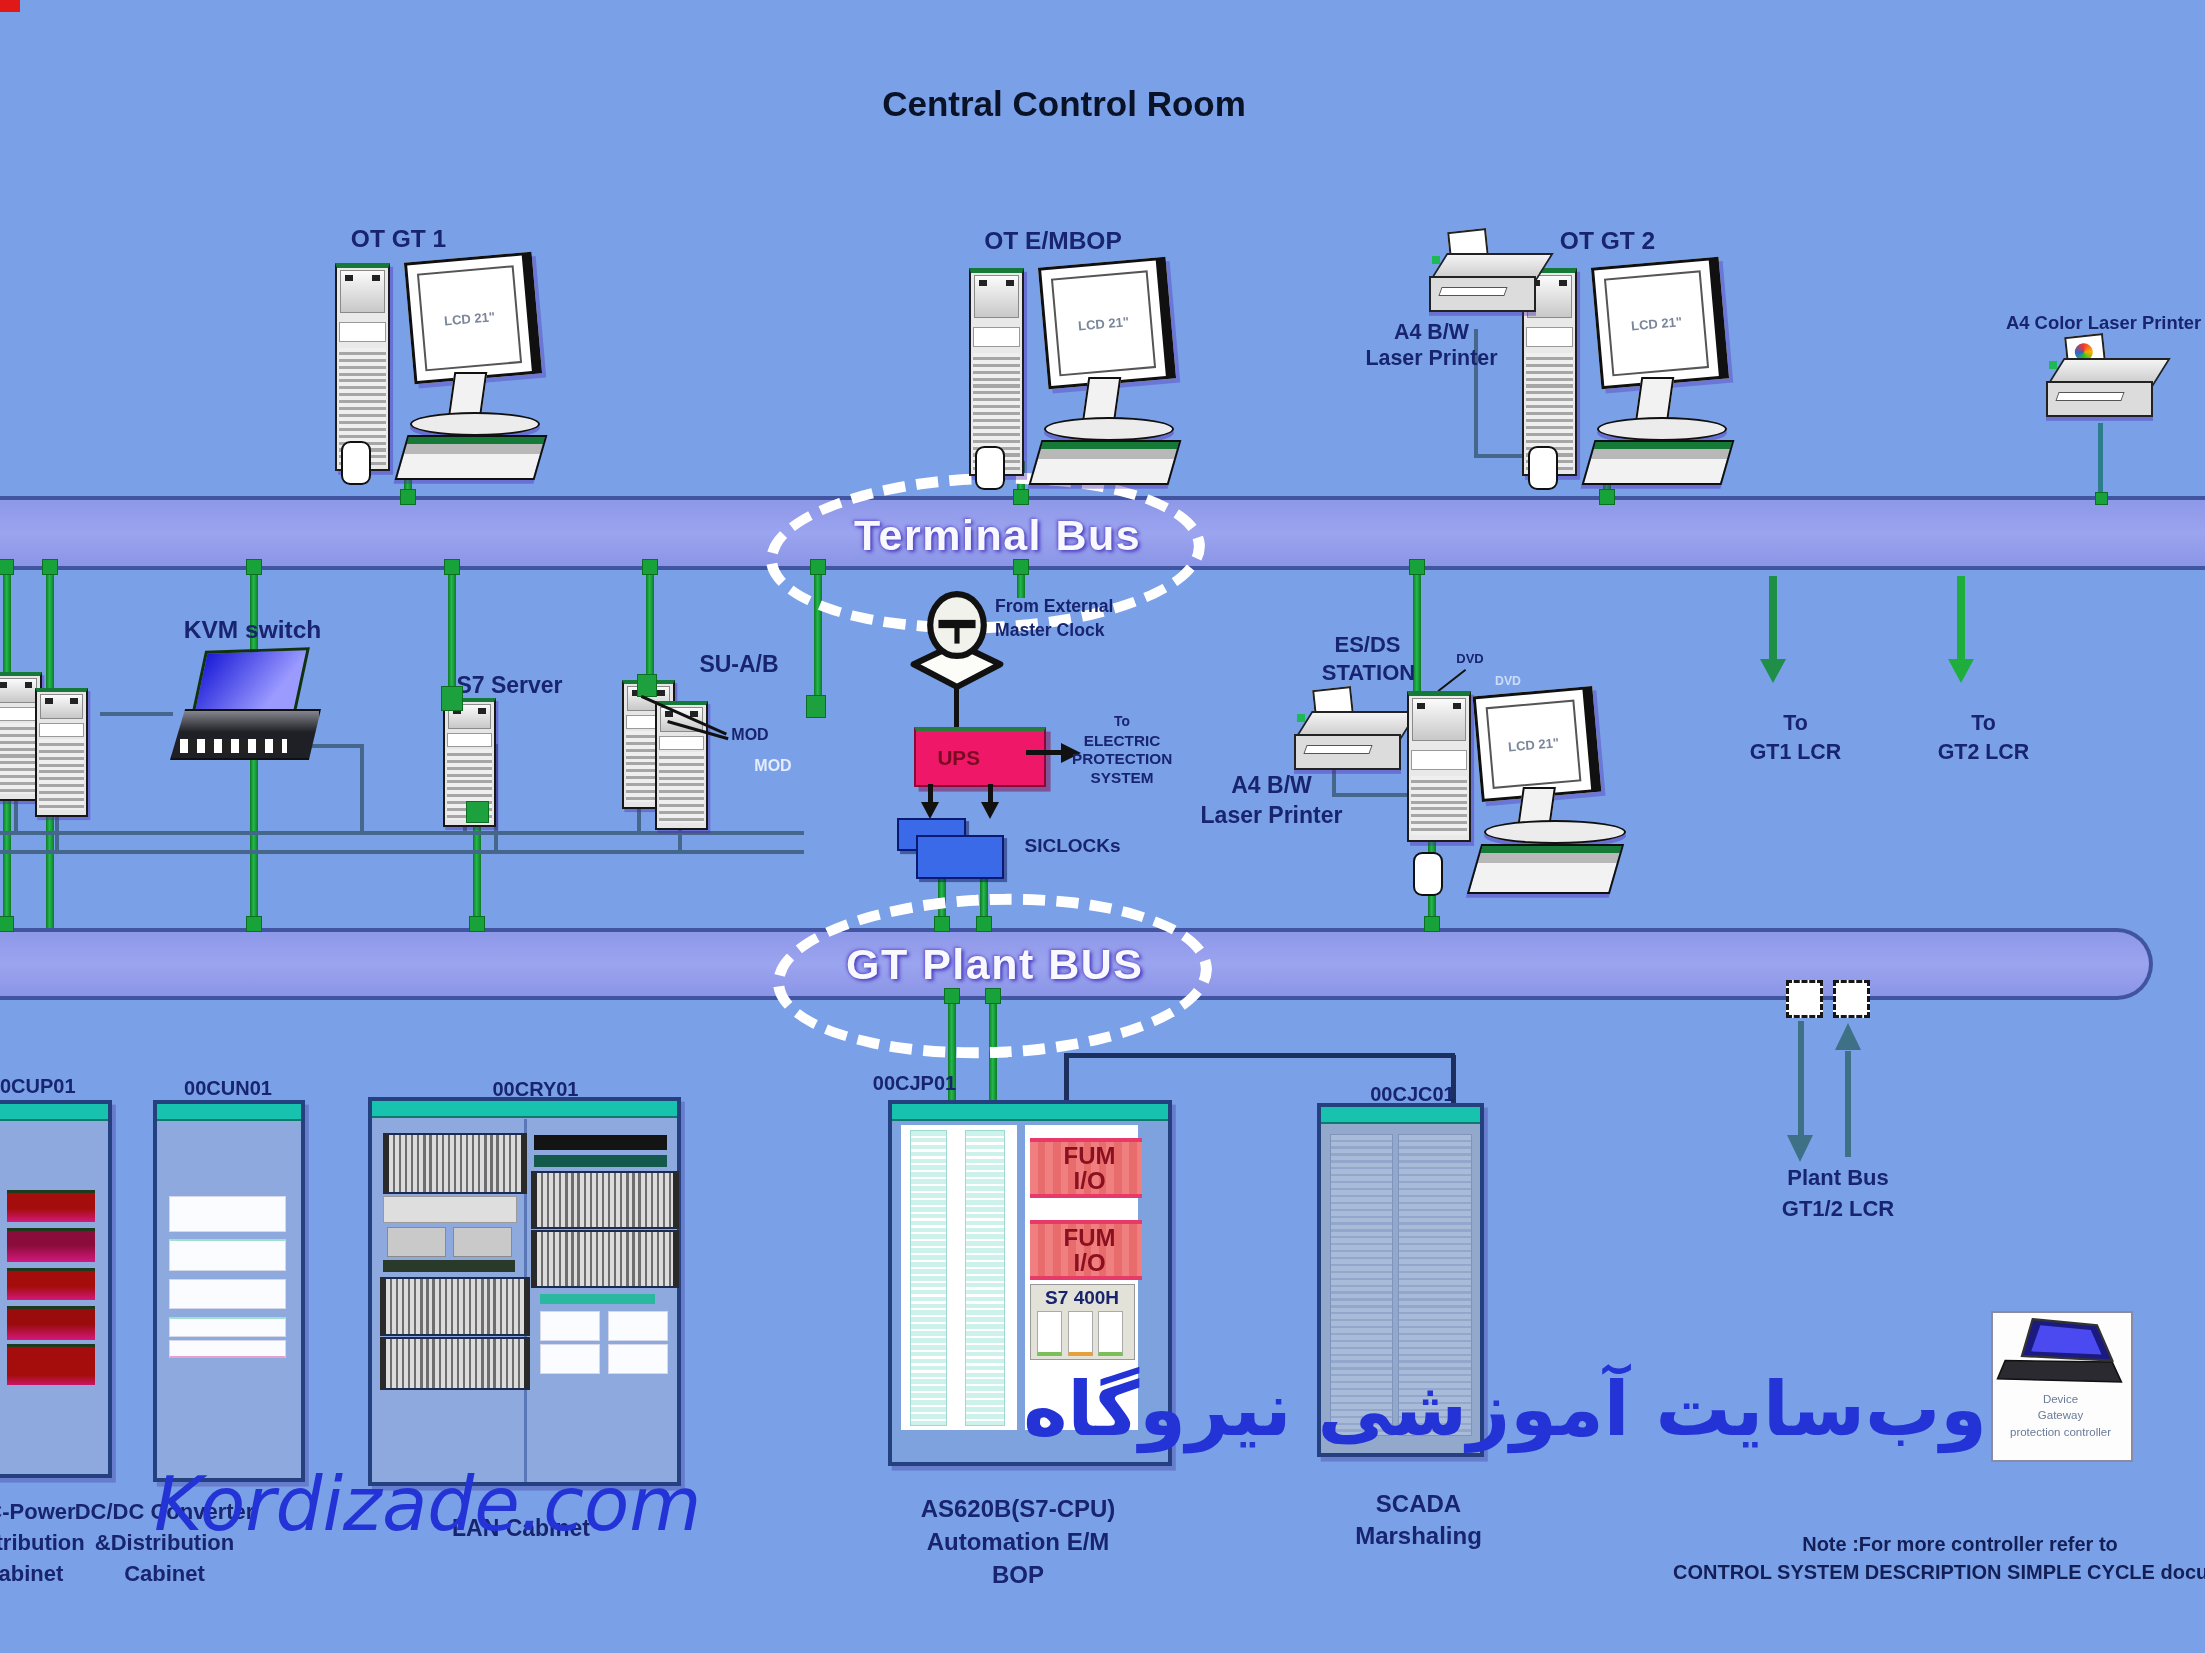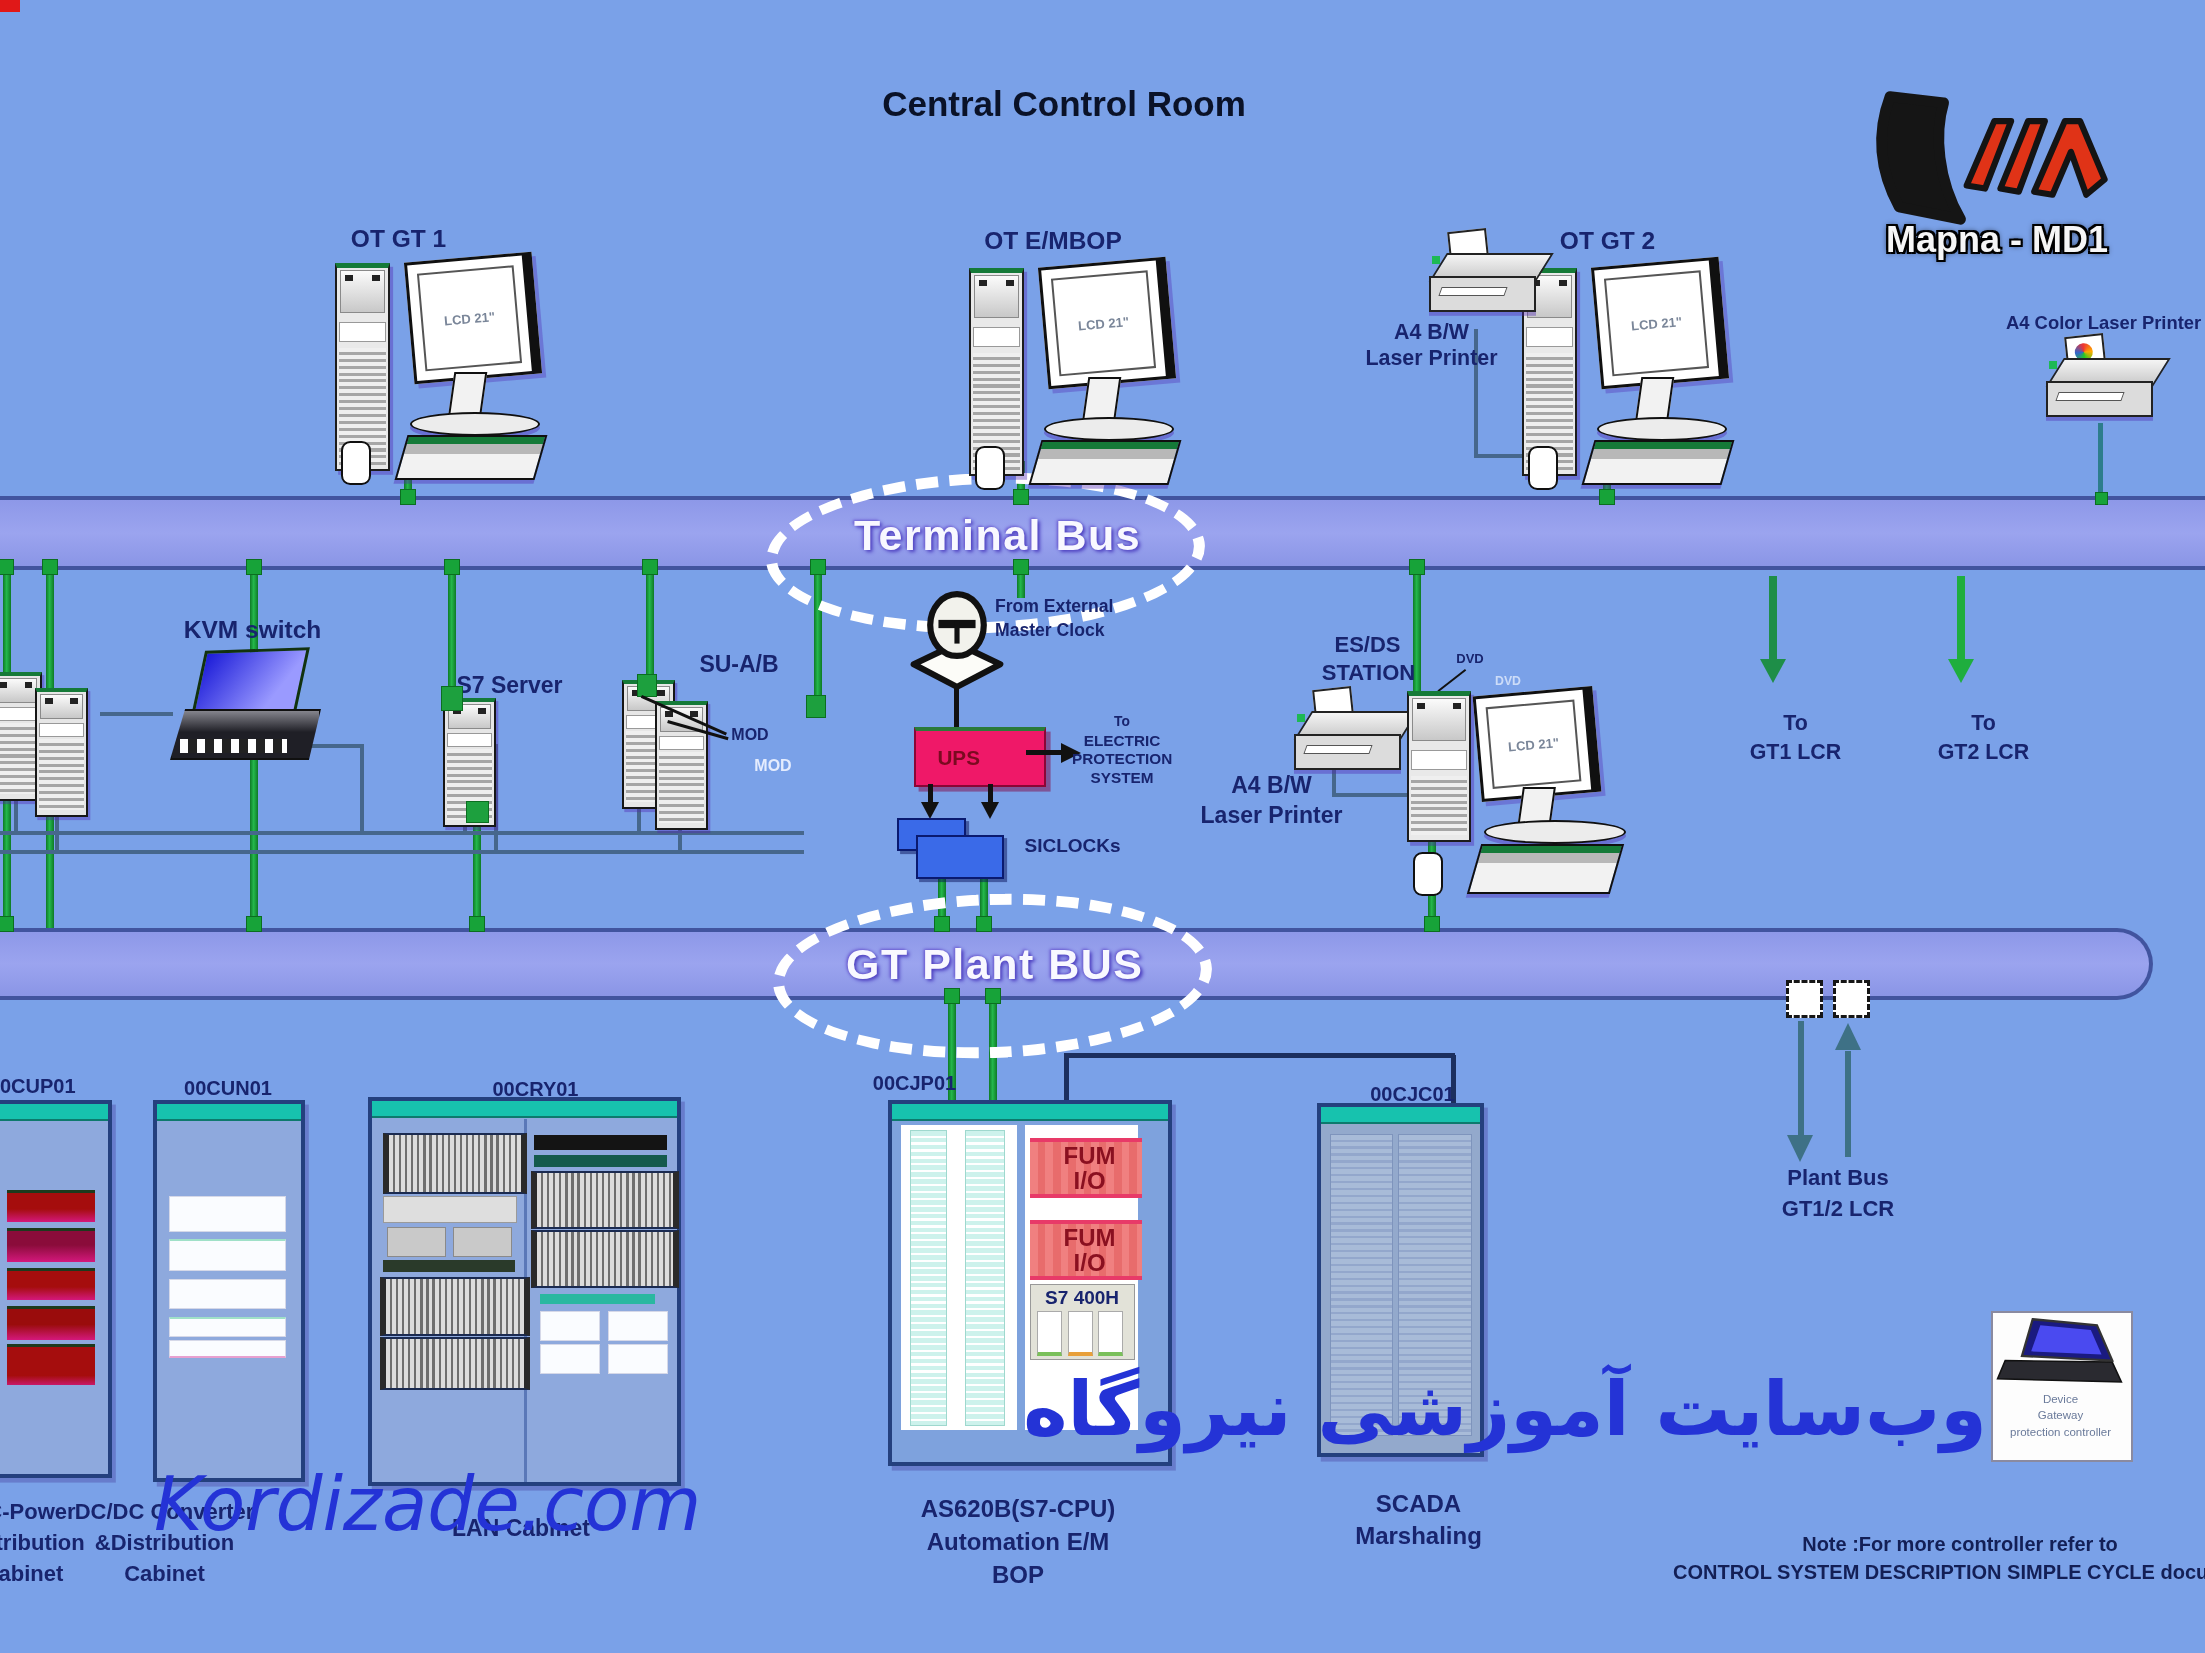--- a/index.html
+++ b/index.html
@@ -100,30 +100,20 @@
 </style>
 </head>
 <body>
 
 <div id="canvas">
 
   <div class="abs" style="left:0;top:0;width:20px;height:12.3px;background:#e01818;"></div>
 
   <div class="lbl" style="left:842px;top:84px;width:444px;font-size:35px;color:#0a1228;">Central Control Room</div>
 
-  <div class="abs" style="left:1844px;top:90px;width:322px;height:191px;">
-    <svg width="322" height="142" viewBox="0 0 210 92">
-      <path d="M30,4 C21,28 23,52 36,76 L76,84 C61,58 59,28 65,8 Z" fill="#151515" stroke="#151515" stroke-width="7" stroke-linejoin="round"></path>
-      <polygon points="80,62 98,20 109,20 92,64" fill="#e03317" stroke="#141414" stroke-width="4" stroke-linejoin="round"></polygon>
-      <polygon points="102,64 120,20 131,20 114,66" fill="#e03317" stroke="#141414" stroke-width="4" stroke-linejoin="round"></polygon>
-      <polygon points="124,66 144,20 154,20 170,58 158,68 148,40 136,68" fill="#e03317" stroke="#141414" stroke-width="4" stroke-linejoin="round"></polygon>
-    </svg>
-    <div class="lbl" style="left:0;top:129px;width:306px;font-size:36px;color:#f6f6f6;
-                text-shadow:2.3px 2.3px 0 #000,-2.3px -2.3px 0 #000,2.3px -2.3px 0 #000,-2.3px 2.3px 0 #000,0 0 6.1px #000;">Mapna - MD1</div>
-  </div>
 
   <div class="wg" style="left:404px;top:458px;height:40px;"></div>
   <div class="wg" style="left:1017px;top:461px;height:37px;"></div>
   <div class="wg" style="left:1603px;top:461px;height:37px;"></div>
   <div class="wt" style="left:2098px;top:423px;width:4.6px;height:77px;"></div>
 
   <div class="ws-l" style="left:1474px;top:329px;width:3.8px;height:129px;"></div>
   <div class="ws-l" style="left:1474px;top:454px;width:77px;height:3.8px;"></div>
 
   <div class="wg" style="left:3.1px;top:573px;height:358px;"></div>

